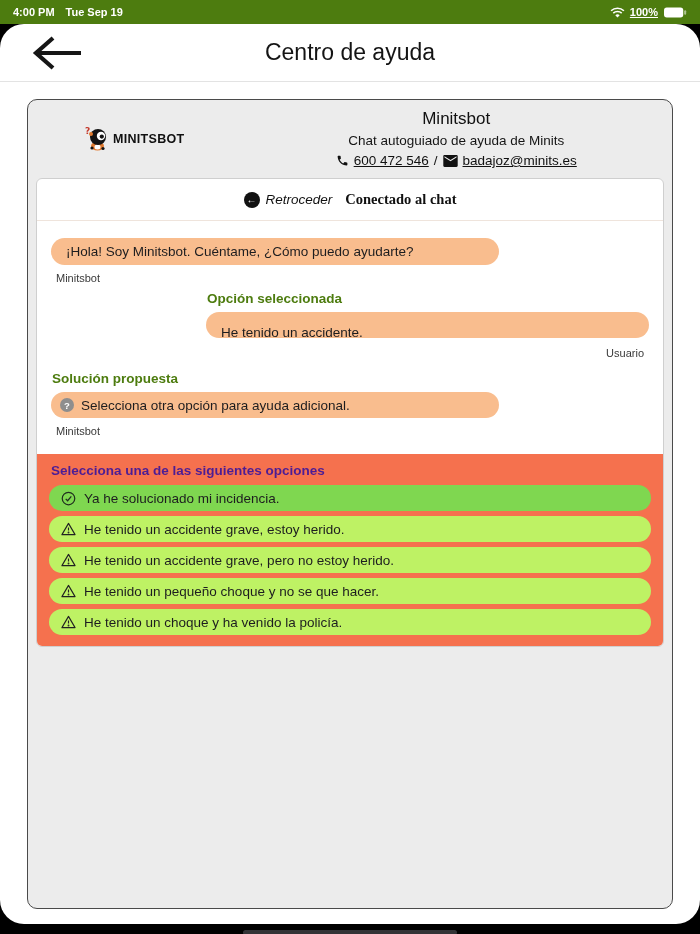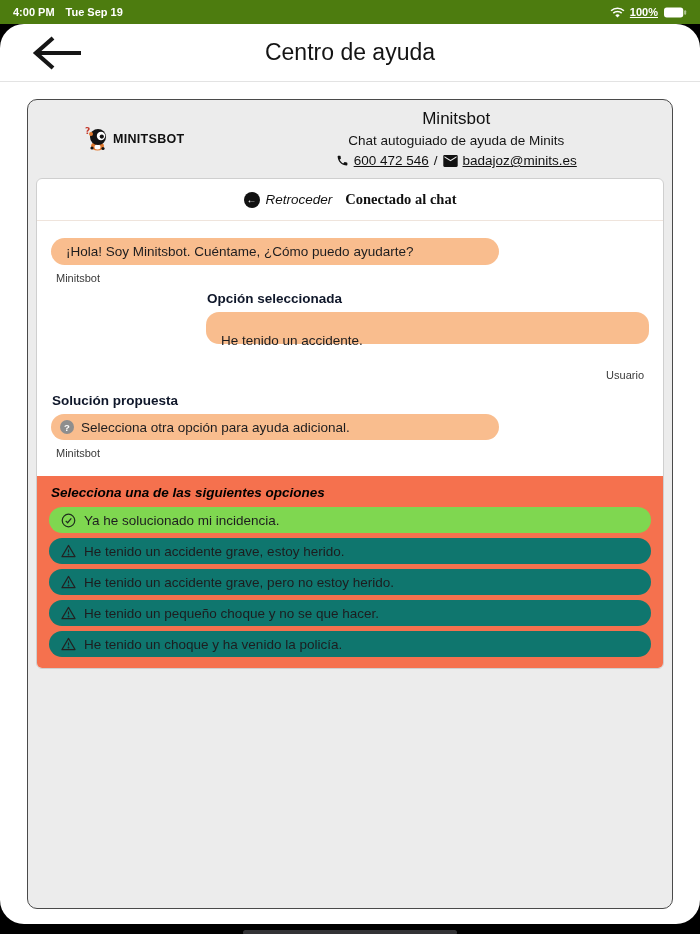--- a/index.html
+++ b/index.html
@@ -65,36 +65,36 @@
   .messages { padding:17px 14px 17px; }
   .bubble {
     background:var(--bubble,#f9bd8e); color:#1d1d1f; font-size:13.5px;
     box-sizing:border-box;
   }
   .bubble.bot-w { width:448px; }
   .bubble.single { height:27px; line-height:27px; border-radius:14px; padding:0 15px; white-space:nowrap; overflow:hidden; }
   .bubble.multi { padding:2px 15px; line-height:20px; border-radius:16px; }
   .bubble.hint { height:26px; border-radius:13px; display:flex; align-items:center; gap:7px; padding:0 15px 0 9px; white-space:nowrap; }
   .sender { font-size:11px; color:#3a3a3a; margin:7px 0 0 5px; }
-  .sender.right { text-align:right; margin:25px 5px 0 0; }
+  .sender.right { text-align:right; margin:9px 5px 0 0; }
   .user-group { margin-left:155px; margin-top:7px; }
-  .group-header { font-weight:bold; font-size:13.5px; color:#0f172a; margin:0 0 6px 1px; }
-  .bubble.user { width:100%; height:26px; line-height:26px; border-radius:13px; padding:16px 15px; white-space:nowrap; }
+  .group-header { font-weight:bold; font-size:13.5px; color:#4d7c0f; margin:0 0 6px 1px; }
+  .bubble.user { width:100%; height:26px; line-height:26px; border-radius:13px; padding:8px 15px; white-space:nowrap; }
   .solution-group { margin-top:12px; }
   .qmark {
     width:14px; height:14px; border-radius:50%; background:#8e8e8e;
     color:#fff; font-size:9.5px; font-weight:bold;
     display:flex; align-items:center; justify-content:center; flex-shrink:0;
   }
   .stack-gap { margin-top:4px; }
   
   .options-panel { background:var(--panel,#f5714e); padding:9px 12px 11px; }
-  .options-header { font-weight:bold; font-size:13.5px; color:#000000; margin:0 2px 7px;font-style:italic; }
+  .options-header { font-weight:bold; font-size:13.5px; color:#4c1d95; margin:0 2px 7px; }
   .option-pill {
-    height:26px; border-radius:13px; background:#0f766e;
+    height:26px; border-radius:13px; background:#bef264;
     display:flex; align-items:center; gap:8px; padding:0 12px;
     font-size:13.5px; color:#1d1d1f; margin-bottom:5px; cursor:pointer;
     white-space:nowrap; overflow:hidden;
   }
   .option-pill:last-child { margin-bottom:0; }
   .option-pill.resolved { background:var(--resolved,#7fd750); }
   .option-pill .oicon { flex-shrink:0; display:flex; align-items:center; }
   .gray-filler { flex:1; }
   
   .home-strip { height:16px; display:flex; justify-content:center; }

